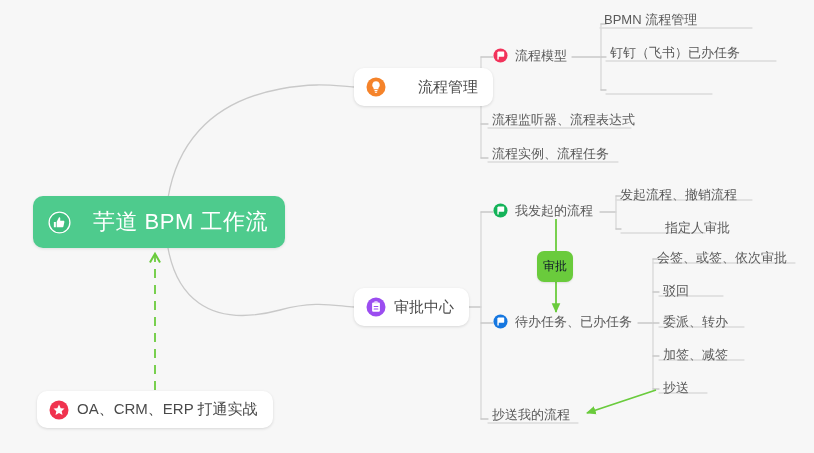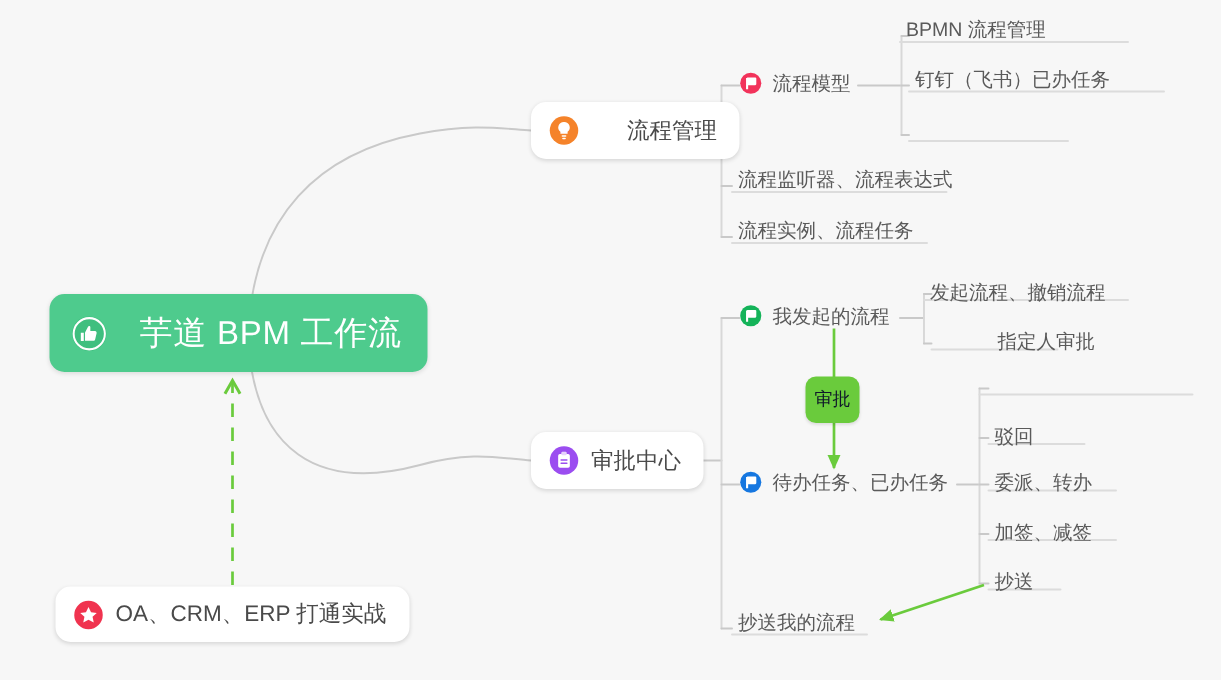--- a/index.html
+++ b/index.html
@@ -270,20 +270,23 @@
     <span class="lbl">抄送我的流程</span>
   </div>
 
   <div class="leaf" style="left:620px;top:187px;">
     <span class="lbl">发起流程、撤销流程</span>
   </div>
   <div class="leaf" style="left:625px;top:220px;margin-left:40px;">
     <span class="lbl">指定人审批</span>
   </div>
 
+  <div class="leaf" style="left:657px;top:250px;">
+    <span class="lbl">会签、或签、依次审批</span>
+  </div>
   <div class="leaf" style="left:663px;top:283px;">
     <span class="lbl">驳回</span>
   </div>
   <div class="leaf" style="left:663px;top:314px;">
     <span class="lbl">委派、转办</span>
   </div>
   <div class="leaf" style="left:663px;top:347px;">
     <span class="lbl">加签、减签</span>
   </div>
   <div class="leaf" style="left:663px;top:380px;">

